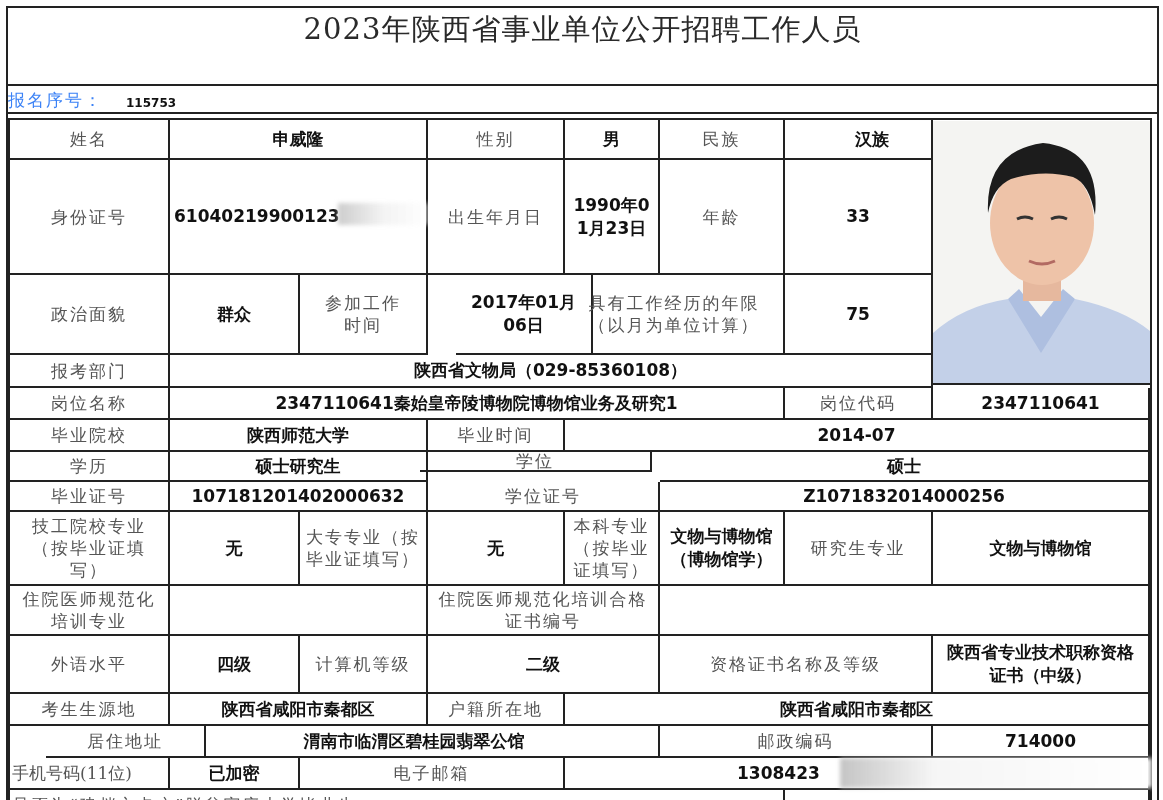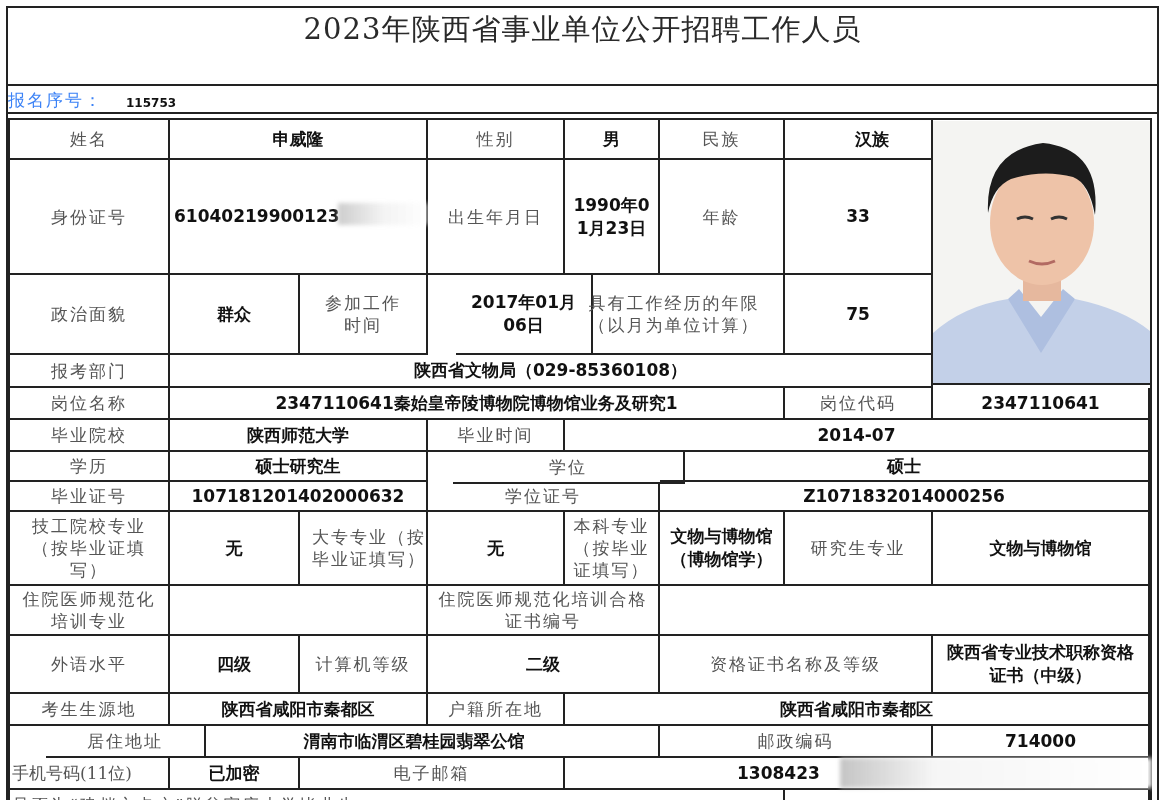--- a/index.html
+++ b/index.html
@@ -86,31 +86,31 @@
 <div class="cell lbl" style="left:785px;top:388px;width:148px;height:32px;">岗位代码</div>
 <div class="cell val" style="left:933px;top:388px;width:217px;height:32px;">2347110641</div>
 
 <div class="cell lbl" style="left:10px;top:420px;width:160px;height:32px;">毕业院校</div>
 <div class="cell val" style="left:170px;top:420px;width:258px;height:32px;">陕西师范大学</div>
 <div class="cell lbl" style="left:428px;top:420px;width:137px;height:32px;">毕业时间</div>
 <div class="cell val" style="left:565px;top:420px;width:585px;height:32px;">2014-07</div>
 
 <div class="cell lbl" style="left:10px;top:452px;width:160px;height:30px;">学历</div>
 <div class="cell val" style="left:170px;top:452px;width:258px;height:30px;">硕士研究生</div>
-<div class="cell lbl" style="left:453px;top:452px;width:232px;height:32px;">学位</div>
+<div class="cell lbl" style="left:420px;top:452px;width:232px;height:20px;">学位</div>
 <div class="cell val" style="left:660px;top:452px;width:490px;height:30px;">硕士</div>
 
 <div class="cell lbl" style="left:10px;top:482px;width:160px;height:30px;">毕业证号</div>
 <div class="cell val" style="left:170px;top:482px;width:258px;height:30px;">107181201402000632</div>
 <div class="cell lbl" style="left:428px;top:482px;width:232px;height:30px;">学位证号</div>
 <div class="cell val" style="left:660px;top:482px;width:490px;height:30px;">Z1071832014000256</div>
 
 <div class="cell lbl" style="left:10px;top:512px;width:160px;height:74px;padding:0 10px;">技工院校专业（按毕业证填写）</div>
 <div class="cell val" style="left:170px;top:512px;width:130px;height:74px;">无</div>
-<div class="cell lbl" style="left:300px;top:512px;width:128px;height:74px;padding:0 0;text-align:right;">大专专业（按毕业证填写）</div>
+<div class="cell lbl" style="left:300px;top:512px;width:128px;height:74px;padding:0 6px;text-align:right;">大专专业（按毕业证填写）</div>
 <div class="cell val" style="left:428px;top:512px;width:137px;height:74px;">无</div>
 <div class="cell lbl" style="left:565px;top:512px;width:95px;height:74px;padding:0 4px;">本科专业（按毕业证填写）</div>
 <div class="cell val" style="left:660px;top:512px;width:125px;height:74px;padding:0 4px;">文物与博物馆（博物馆学）</div>
 <div class="cell lbl" style="left:785px;top:512px;width:148px;height:74px;">研究生专业</div>
 <div class="cell val" style="left:933px;top:512px;width:217px;height:74px;">文物与博物馆</div>
 
 <div class="cell lbl" style="left:10px;top:586px;width:160px;height:50px;padding:0 4px;">住院医师规范化培训专业</div>
 <div class="cell val" style="left:170px;top:586px;width:258px;height:50px;"></div>
 <div class="cell lbl" style="left:428px;top:586px;width:232px;height:50px;padding:8px 6px;">住院医师规范化培训合格证书编号</div>
 <div class="cell val" style="left:660px;top:586px;width:490px;height:50px;"></div>

